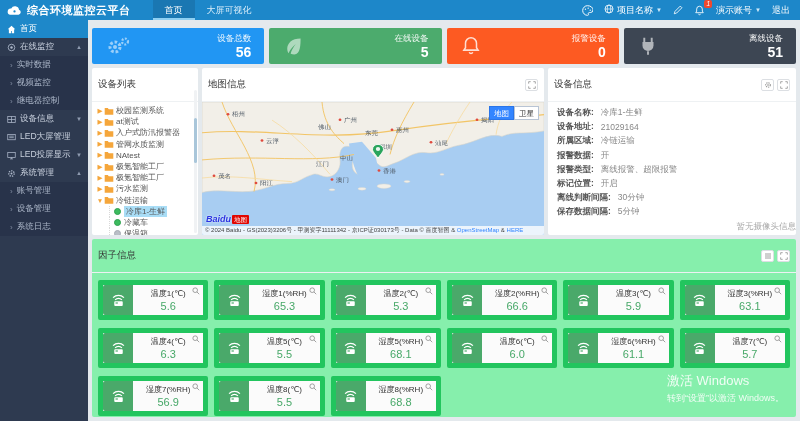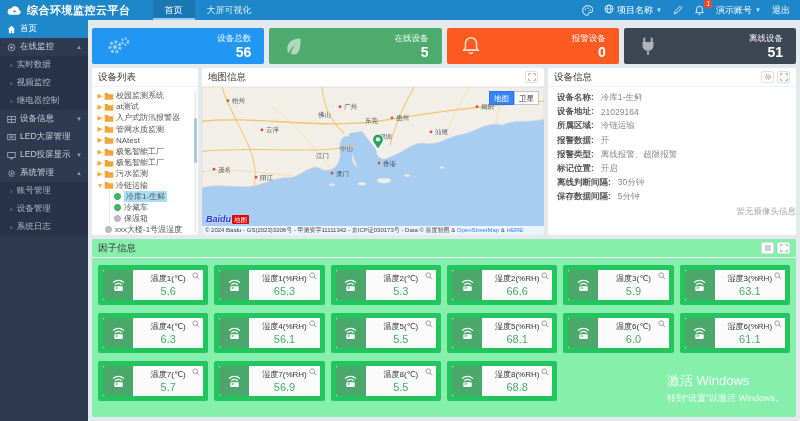--- a/index.html
+++ b/index.html
@@ -37,21 +37,21 @@
 
   .stats-row { position:absolute; top:8px; left:4px; right:4px; height:36px; display:flex; gap:5px; }
   .stat-card { flex:1; border-radius:2px; color:#fff; display:flex; align-items:center; padding:0 13px; }
   .sc-icon { display:flex; align-items:center; }
   .sc-meta { margin-left:auto; text-align:right; }
   .sc-label { font-size:8.5px; opacity:.95; }
   .sc-value { font-size:14px; font-weight:bold; line-height:15px; }
 
   .panels-row { position:absolute; top:48px; left:4px; right:4px; height:167px; display:flex; gap:4px; }
   .panel { background:#fff; border-radius:2px; overflow:hidden; }
-  .panel-header { height:19px; display:flex; align-items:center; padding:0 6px; font-size:9.5px; color:#333; border-bottom:1px solid #eef1f3; }
+  .panel-header { height:34px; display:flex; align-items:center; padding:0 6px; font-size:9.5px; color:#333; border-bottom:1px solid #eef1f3; }
   .hdr-icons { margin-left:auto; display:flex; gap:3px; }
   .hdr-btn { width:13px; height:12px; border:1px solid #dcdfe3; border-radius:2px; background:#fff; display:flex; align-items:center; justify-content:center; cursor:pointer; padding:0; }
 
   
   .device-list-panel { width:106px; position:relative; }
   .tree { padding:3px 2px 0 4px; height:147px; overflow:hidden; }
   .tree-row { display:flex; align-items:center; height:11.2px; white-space:nowrap; font-size:8px; color:#555; cursor:pointer; }
   .tree-row.d1 { margin-left:13px; border-left:1px dotted #d9d9d9; padding-left:4px; }
   .tw-caret { width:8px; font-size:6.5px; color:#f5a63b; text-align:center; }
   .tw-folder { display:flex; margin-right:2px; }
@@ -709,40 +709,20 @@
           <div class="factor-card">
             <span class="fc-iconbox">
               <svg width="17" height="17" viewBox="0 0 16 16">
                 <path d="M4.8 7.4a4.6 4.6 0 0 1 6.4 0" stroke="#fff" stroke-width="1.2" fill="none"></path>
                 <path d="M2.9 5.3a7.4 7.4 0 0 1 10.2 0" stroke="#fff" stroke-width="1.2" fill="none"></path>
                 <rect x="4" y="8.6" width="8" height="4.6" rx=".9" fill="#fff"></rect>
                 <rect x="5.2" y="9.8" width="2.2" height="1.1" fill="#4aa96a"></rect>
               </svg>
             </span>
             <span class="fc-body">
-              <span class="fc-label">湿度4(%RH)</span>
-              <span class="fc-value">56.1</span>
-            </span>
-            <span class="fc-zoom">
-              <svg width="8" height="8" viewBox="0 0 10 10">
-                <circle cx="4" cy="4" r="2.9" fill="none" stroke="#8a8a8a" stroke-width="1"></circle>
-                <path d="M6.2 6.2L9 9" stroke="#8a8a8a" stroke-width="1"></path>
-              </svg>
-            </span>
-          </div>
-          <div class="factor-card">
-            <span class="fc-iconbox">
-              <svg width="17" height="17" viewBox="0 0 16 16">
-                <path d="M4.8 7.4a4.6 4.6 0 0 1 6.4 0" stroke="#fff" stroke-width="1.2" fill="none"></path>
-                <path d="M2.9 5.3a7.4 7.4 0 0 1 10.2 0" stroke="#fff" stroke-width="1.2" fill="none"></path>
-                <rect x="4" y="8.6" width="8" height="4.6" rx=".9" fill="#fff"></rect>
-                <rect x="5.2" y="9.8" width="2.2" height="1.1" fill="#4aa96a"></rect>
-              </svg>
-            </span>
-            <span class="fc-body">
               <span class="fc-label">温度5(℃)</span>
               <span class="fc-value">5.5</span>
             </span>
             <span class="fc-zoom">
               <svg width="8" height="8" viewBox="0 0 10 10">
                 <circle cx="4" cy="4" r="2.9" fill="none" stroke="#8a8a8a" stroke-width="1"></circle>
                 <path d="M6.2 6.2L9 9" stroke="#8a8a8a" stroke-width="1"></path>
               </svg>
             </span>
           </div>

